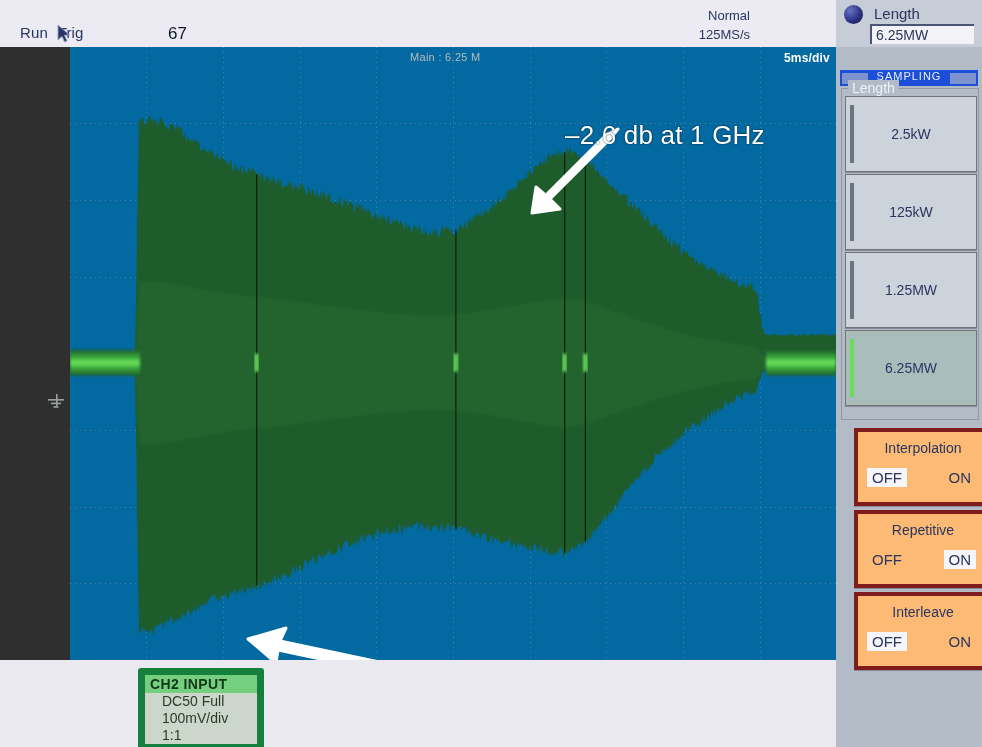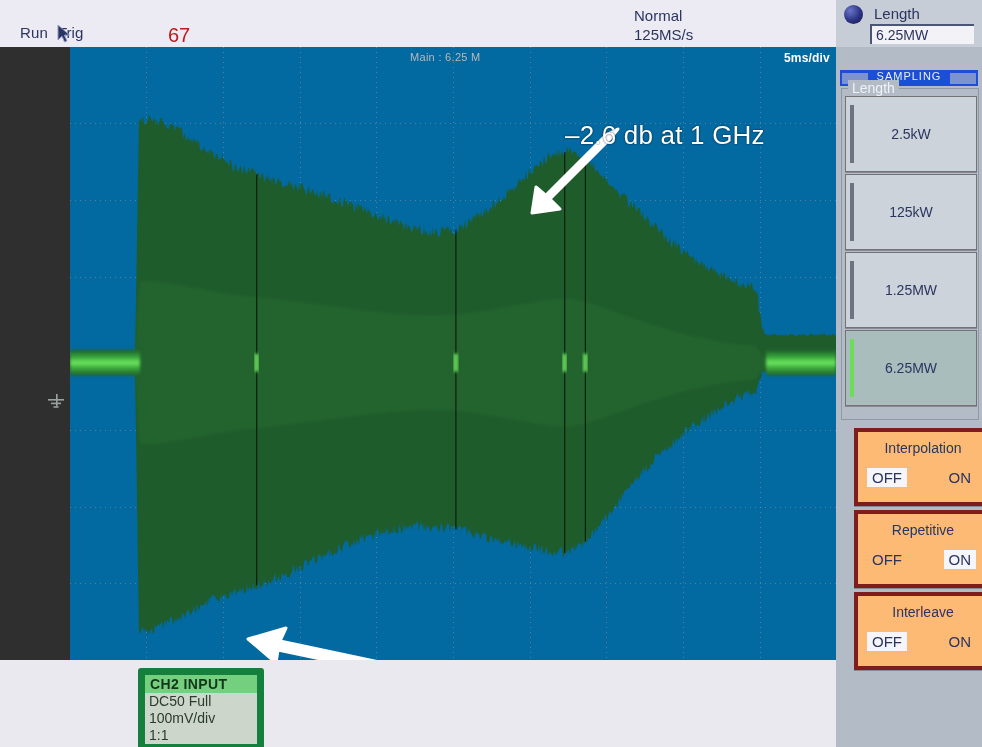--- a/index.html
+++ b/index.html
@@ -29,25 +29,25 @@
     position:absolute;left:58px;top:24px;
     font-size:15px;color:#2a3560;
     white-space:nowrap;
   }
   .cursor-arrow{
     position:absolute;left:57px;top:24px;width:14px;height:20px;
     pointer-events:none;
   }
   .topbar .acq{
     position:absolute;left:168px;top:24px;
-    font-size:20px;color:#b91c1c;
+    font-size:17px;color:#0f172a;
   }
   .topbar .mode{
-    position:absolute;right:92px;top:6px;
-    text-align:left;font-size:15px;color:#2a3560;line-height:19px;
+    position:absolute;right:86px;top:6px;
+    text-align:right;font-size:13px;color:#2a3560;line-height:19px;
     width:110px;
   }
 
   
   .leftgutter{
     position:absolute;left:0;top:47px;width:70px;height:613px;
     background:#2f2f2f;
   }
   .bottomstrip{
     position:absolute;left:0;top:660px;width:836px;height:87px;
@@ -182,21 +182,21 @@
   .chbox{
     position:absolute;left:138px;top:668px;width:112px;
     background:#ccd6cb;border:7px solid #15803d;border-radius:3px;
     overflow:hidden;
   }
   .chbox .hdr{
     background:#74d07e;color:#13351a;font-size:14px;font-weight:bold;
     padding:1px 5px;letter-spacing:.4px;
   }
   .chbox .row{
-    font-size:14px;color:#2b3b2c;padding:0 4px;line-height:17px;
+    font-size:14px;color:#2b3b2c;padding:0 17px;line-height:17px;
   }
 
   .trigbox{
     position:absolute;left:838px;top:664px;width:144px;height:83px;
     background:#ebe9f0;
   }
   .trigbox .r{
     position:absolute;left:6px;font-size:14px;color:#2a3560;white-space:nowrap;
   }
   .trigbox .r1{top:2px;}

